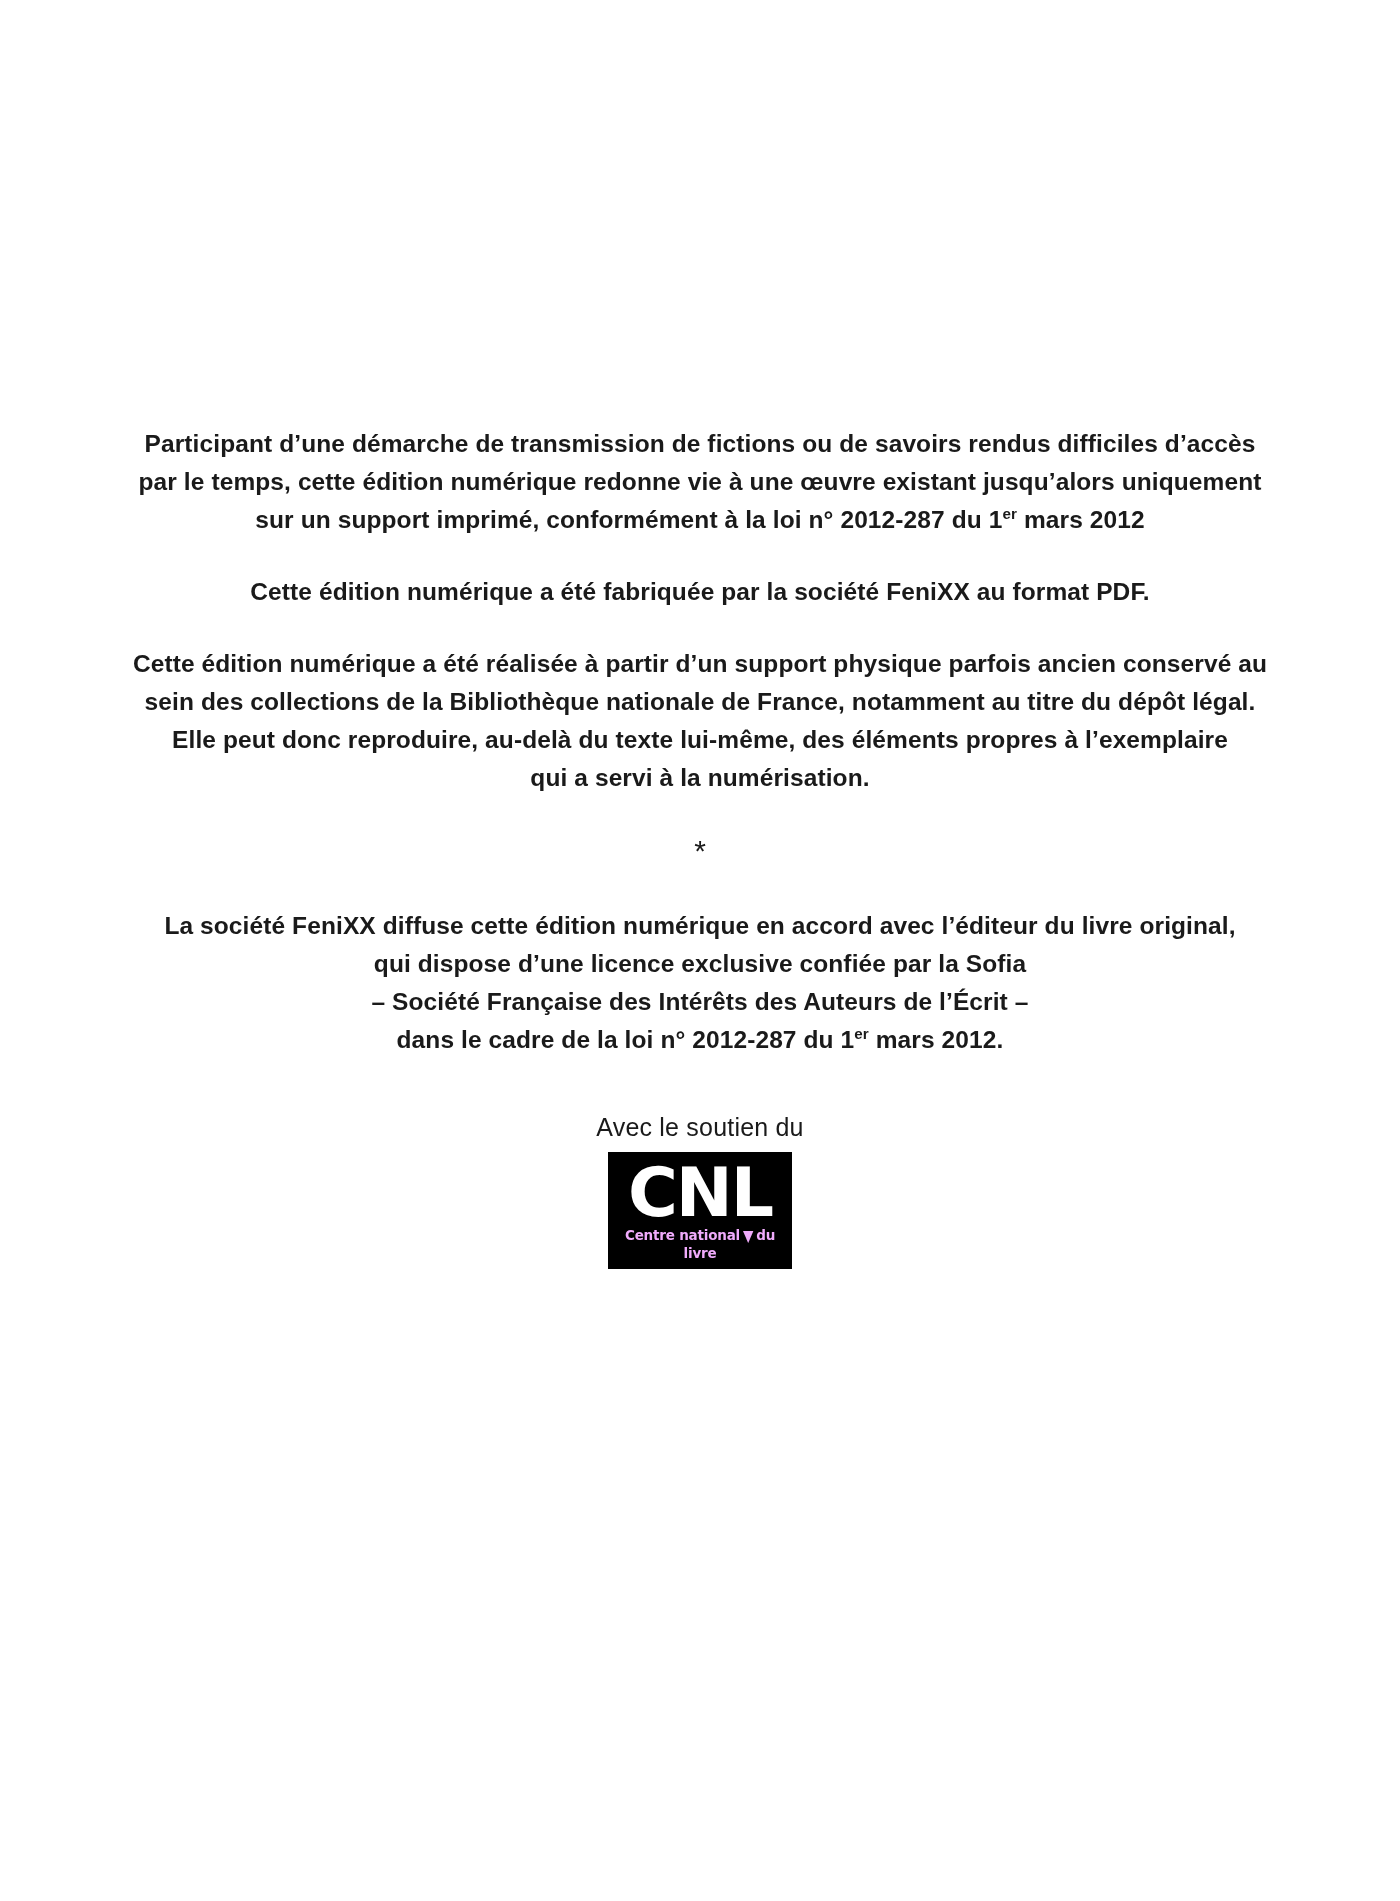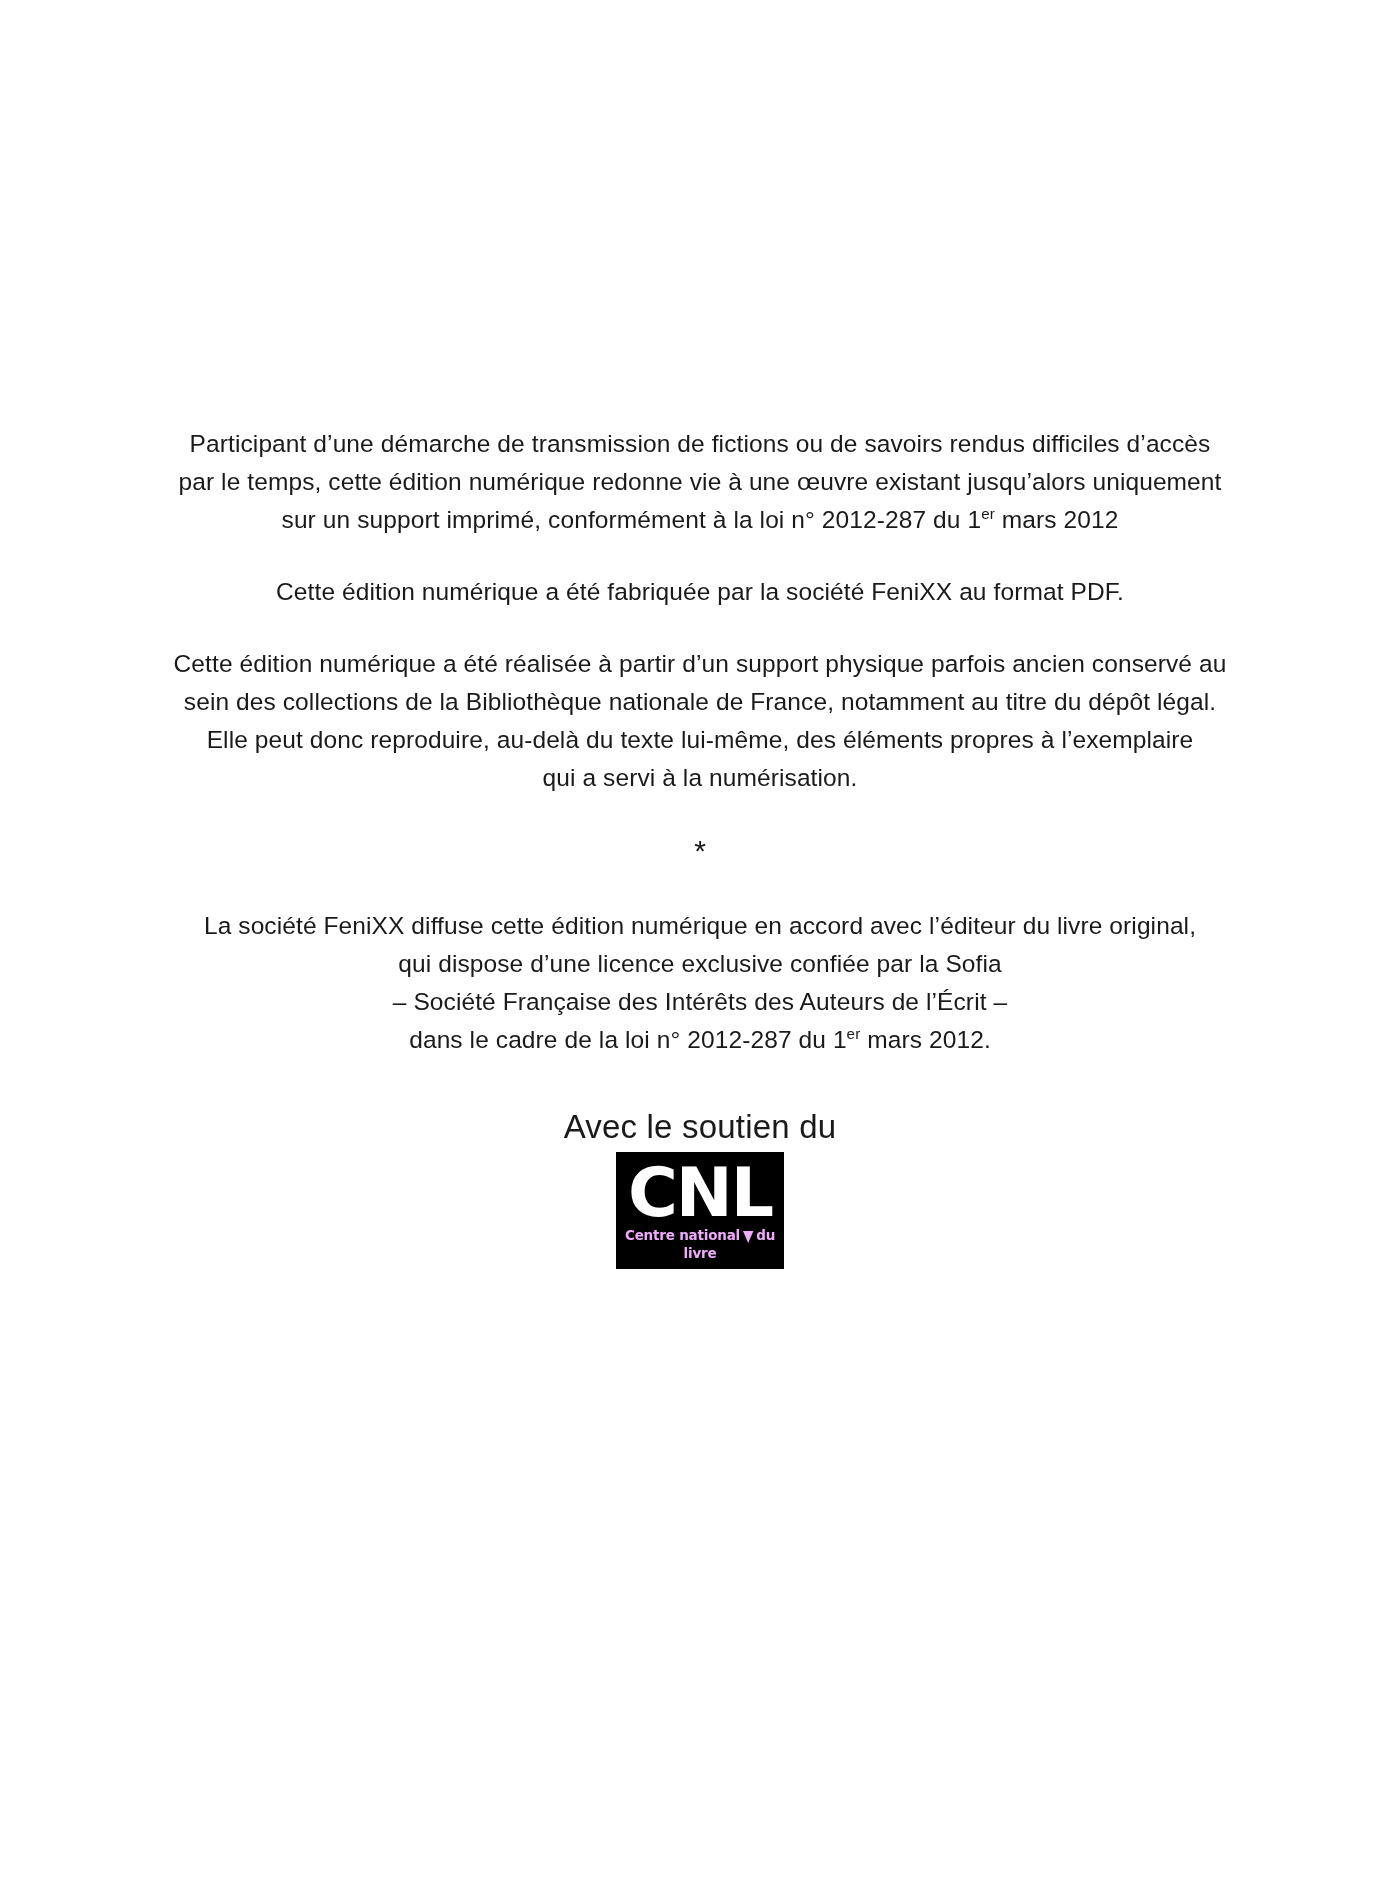--- a/index.html
+++ b/index.html
@@ -29,20 +29,21 @@
     top: 425px;
     padding: 0 120px;
     text-align: center;
   }
   .para {
     font-size: 24.5px;
     line-height: 38px;
     text-align: center;
     margin: 0 0 34px 0;
     letter-spacing: 0.1px;
+    font-weight: bold;
   }
   .para .ln {
     display: block;
     white-space: nowrap;
   }
   sup {
     font-size: 0.62em;
     vertical-align: super;
     line-height: 0;
   }
@@ -50,29 +51,29 @@
     font-size: 30px;
     line-height: 40px;
     margin: 18px 0 36px 0;
     text-align: center;
   }
   .support {
     margin-top: 52px;
     text-align: center;
   }
   .support-label {
-    font-size: 33px;
+    font-size: 25px;
     line-height: 32px;
     margin-bottom: 9px;
     letter-spacing: 0.2px;
     text-align: center;
   }
   .logo {
     display: inline-block;
-    width: 168px;
+    width: 184px;
     background: #000000;
     padding: 10px 0 7px 0;
     box-sizing: border-box;
   }
   .logo-main {
     display: block;
     color: #ffffff;
     font-family: "DejaVu Sans", sans-serif;
     font-weight: bold;
     font-size: 68px;

